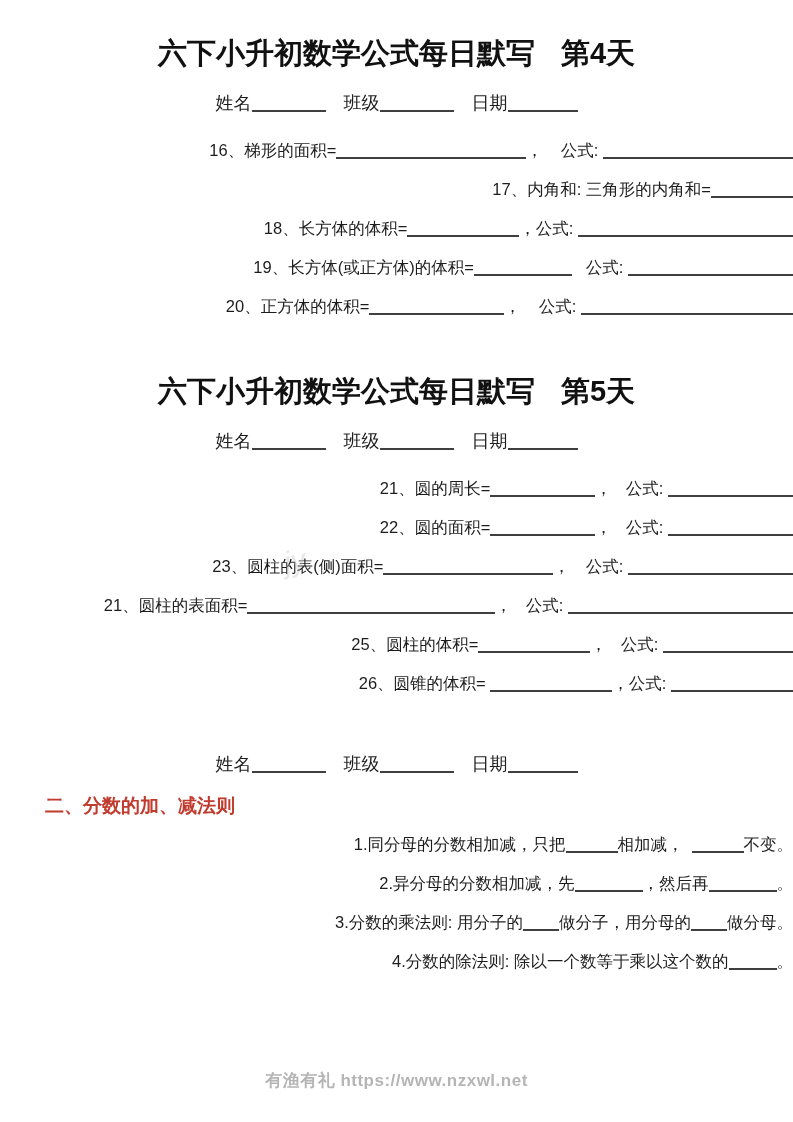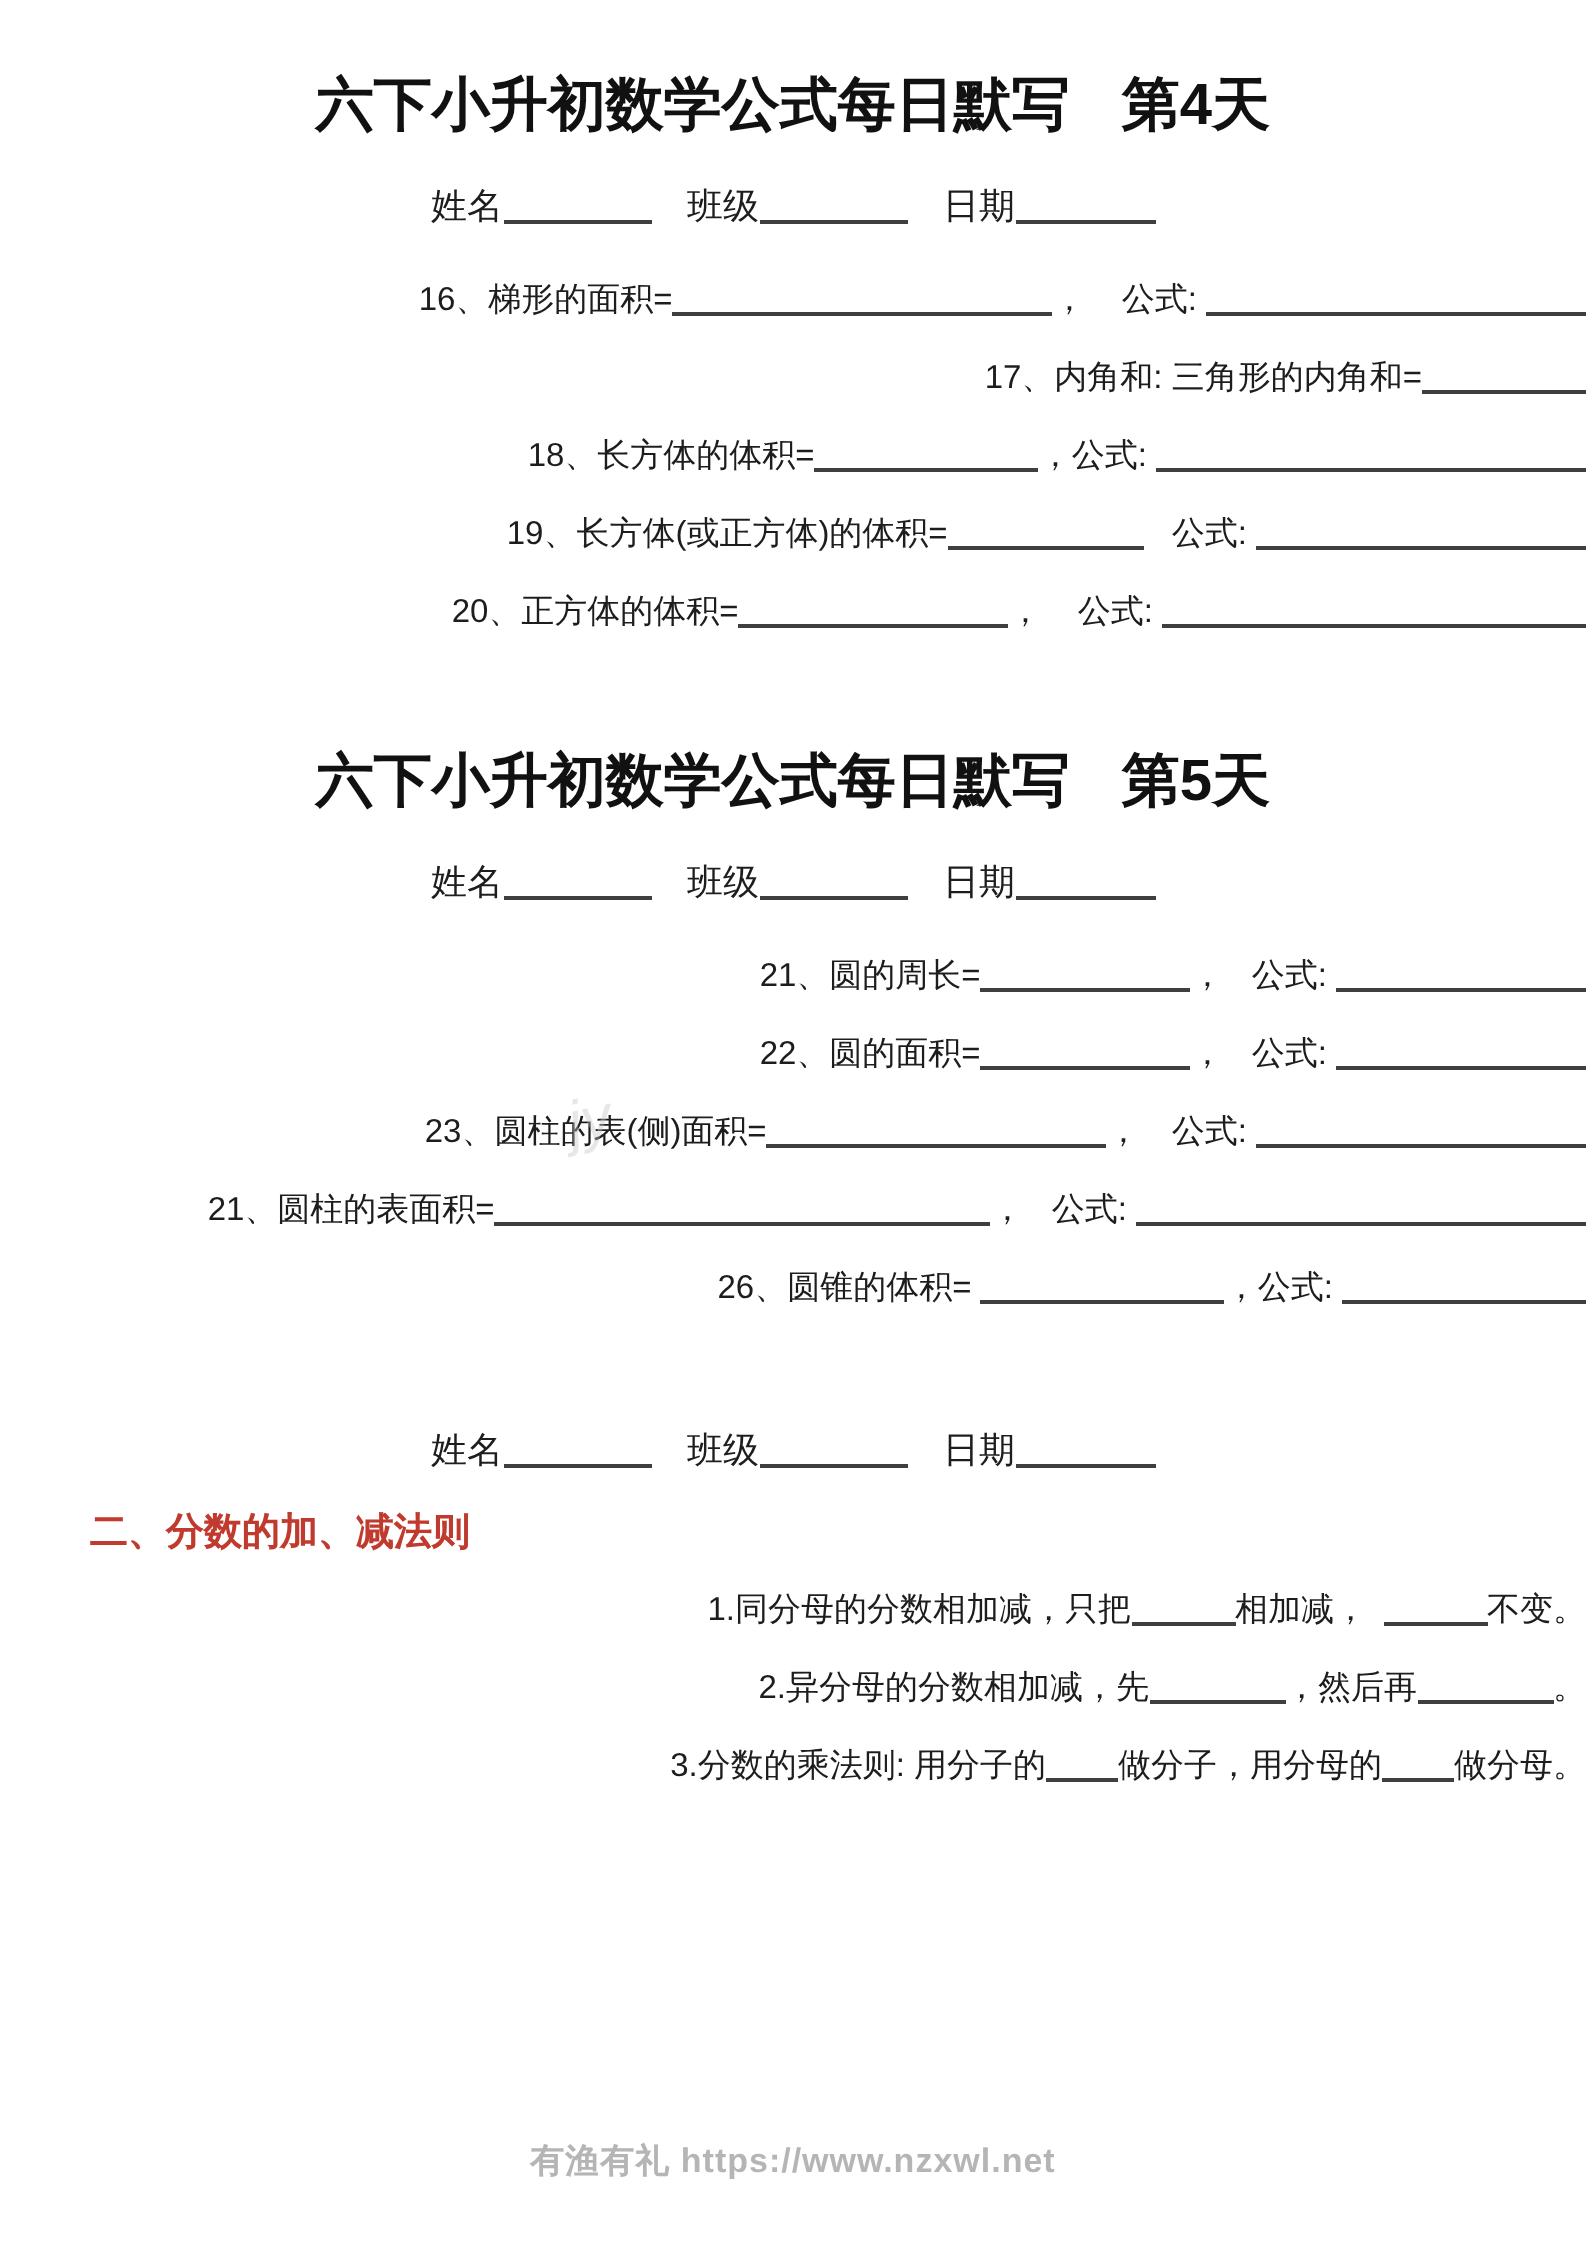--- a/index.html
+++ b/index.html
@@ -90,27 +90,29 @@
         </div>
       </section>
       <section class="section section-day5">
         <div class="sec-title"><span>六下小升初数学公式每日默写</span><span class="title-gap"></span><span>第5天</span></div>
         <div class="name-row"><span>姓名</span><span class="blank" style="width: 74px;"></span><span class="gap" style="width: 18px;"></span><span>班级</span><span class="blank" style="width: 74px;"></span><span class="gap" style="width: 18px;"></span><span>日期</span><span class="blank" style="width: 70px;"></span></div>
         <div class="items">
           <div class="item"><span>21、圆的周长=</span><span class="blank" style="width: 105px;"></span><span>，</span><span class="gap" style="width: 14px;"></span><span>公式: </span><span class="blank" style="width: 125px;"></span></div>
           <div class="item"><span>22、圆的面积=</span><span class="blank" style="width: 105px;"></span><span>，</span><span class="gap" style="width: 14px;"></span><span>公式: </span><span class="blank" style="width: 125px;"></span></div>
           <div class="item"><span>23、圆柱的表(侧)面积=</span><span class="blank" style="width: 170px;"></span><span>，</span><span class="gap" style="width: 16px;"></span><span>公式: </span><span class="blank" style="width: 165px;"></span></div>
           <div class="item"><span>21、圆柱的表面积=</span><span class="blank" style="width: 248px;"></span><span>，</span><span class="gap" style="width: 14px;"></span><span>公式: </span><span class="blank" style="width: 225px;"></span></div>
+          <div class="item"><span>25、圆柱的体积=</span><span class="blank" style="width: 112px;"></span><span>，</span><span class="gap" style="width: 14px;"></span><span>公式: </span><span class="blank" style="width: 130px;"></span></div>
           <div class="item"><span>26、圆锥的体积= </span><span class="blank" style="width: 122px;"></span><span>，公式: </span><span class="blank" style="width: 122px;"></span></div>
         </div>
       </section>
       <section class="section section-day6">
         <div class="name-row"><span>姓名</span><span class="blank" style="width: 74px;"></span><span class="gap" style="width: 18px;"></span><span>班级</span><span class="blank" style="width: 74px;"></span><span class="gap" style="width: 18px;"></span><span>日期</span><span class="blank" style="width: 70px;"></span></div>
         <div class="subheading">二、分数的加、减法则</div>
         <div class="items">
           <div class="item"><span>1.同分母的分数相加减，只把</span><span class="blank" style="width: 52px;"></span><span>相加减，</span><span class="gap" style="width: 8px;"></span><span class="blank" style="width: 52px;"></span><span>不变。</span></div>
           <div class="item"><span>2.异分母的分数相加减，先</span><span class="blank" style="width: 68px;"></span><span>，然后再</span><span class="blank" style="width: 68px;"></span><span>。</span></div>
           <div class="item"><span>3.分数的乘法则: 用分子的</span><span class="blank" style="width: 36px;"></span><span>做分子，用分母的</span><span class="blank" style="width: 36px;"></span><span>做分母。</span></div>
+          <div class="item"><span>4.分数的除法则: 除以一个数等于乘以这个数的</span><span class="blank" style="width: 48px;"></span><span>。</span></div>
         </div>
       </section>
     </div>
   <div class="footer">有渔有礼 https://www.nzxwl.net</div>
 </div>
 
 </body></html>

